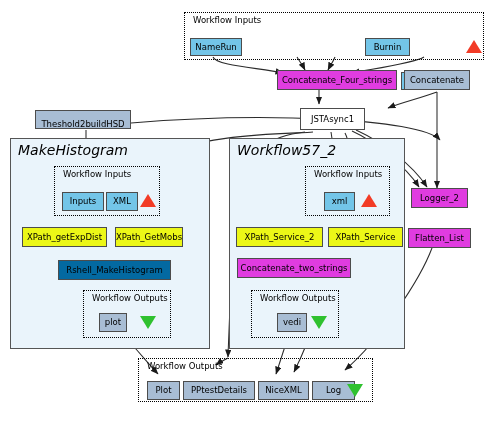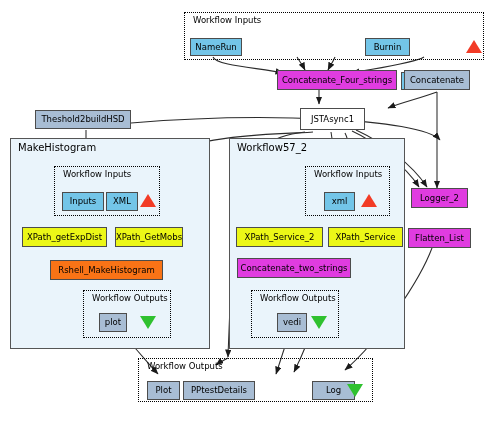--- a/index.html
+++ b/index.html
@@ -19,23 +19,24 @@
   
   .group{
     position:absolute;
     box-sizing:border-box;
     background:#eaf4fb;
     border:1px solid #555555;
   }
   .group > .group-label{
     position:absolute;
     left:7px;top:3px;
-    font-size:10px;
+    font-size:14px;
     color:#000000;
     white-space:nowrap;
+    font-style:italic;
   }
   .dashgroup{
     position:absolute;
     box-sizing:border-box;
     background:transparent;
     border:1px dotted #000000;
   }
   .dashgroup > .group-label{
     position:absolute;
     left:8px;top:2px;
@@ -56,21 +57,21 @@
     line-height:1;
     color:#000000;
     white-space:nowrap;
     text-align:center;
     padding:0 6px;
   }
   .n-io{      background:#73c5e8; }   
   .n-steel{   background:#a8bdd4; }   
   .n-magenta{ background:#e03ce0; }   
   .n-yellow{  background:#ecf717; }   
-  .n-dkblue{  background:#f97316; }   
+  .n-dkblue{  background:#0369a1;margin-left:8px; }   
   .n-plain{   background:#ffffff;justify-content:center; }   
 
   
   .tri{position:absolute;width:0;height:0;}
   .tri-up{
     border-left:8px solid transparent;
     border-right:8px solid transparent;
     border-bottom:13px solid #f23b26;
   }
   .tri-down{
@@ -166,21 +167,21 @@
     <span>Concatenate_Four_strings</span>
   </div>
   <div class="node n-steel" style="left:404px;top:70px;width:66px;height:20px;">
     <span>Concatenate</span>
   </div>
 
   <div class="node n-plain" style="left:300px;top:108px;width:65px;height:22px;">
     <span>JSTAsync1</span>
   </div>
 
-  <div class="node n-steel" style="left:35px;top:110px;width:96px;height:19px;">
+  <div class="node n-steel" style="left:35px;top:110px;width:96px;height:19px;align-items:flex-end;">
     <span>Theshold2buildHSD</span>
   </div>
 
   <div class="node n-magenta" style="left:411px;top:188px;width:57px;height:20px;">
     <span>Logger_2</span>
   </div>
   <div class="node n-magenta" style="left:408px;top:228px;width:63px;height:20px;">
     <span>Flatten_List</span>
   </div>
 
@@ -247,18 +248,21 @@
 
   <div class="dashgroup" style="left:138px;top:358px;width:235px;height:44px;">
     <span class="group-label">Workflow Outputs</span>
   </div>
   <div class="node n-steel" style="left:147px;top:381px;width:33px;height:19px;">
     <span>Plot</span>
   </div>
   <div class="node n-steel" style="left:183px;top:381px;width:72px;height:19px;">
     <span>PPtestDetails</span>
   </div>
+  <div class="node n-steel" style="left:258px;top:381px;width:51px;height:19px;">
+    <span>NiceXML</span>
+  </div>
   <div class="node n-steel" style="left:312px;top:381px;width:43px;height:19px;">
     <span>Log</span>
   </div>
   <div class="tri tri-down" style="left:347px;top:384px;"></div>
 
 </div>
 
 </body></html>

